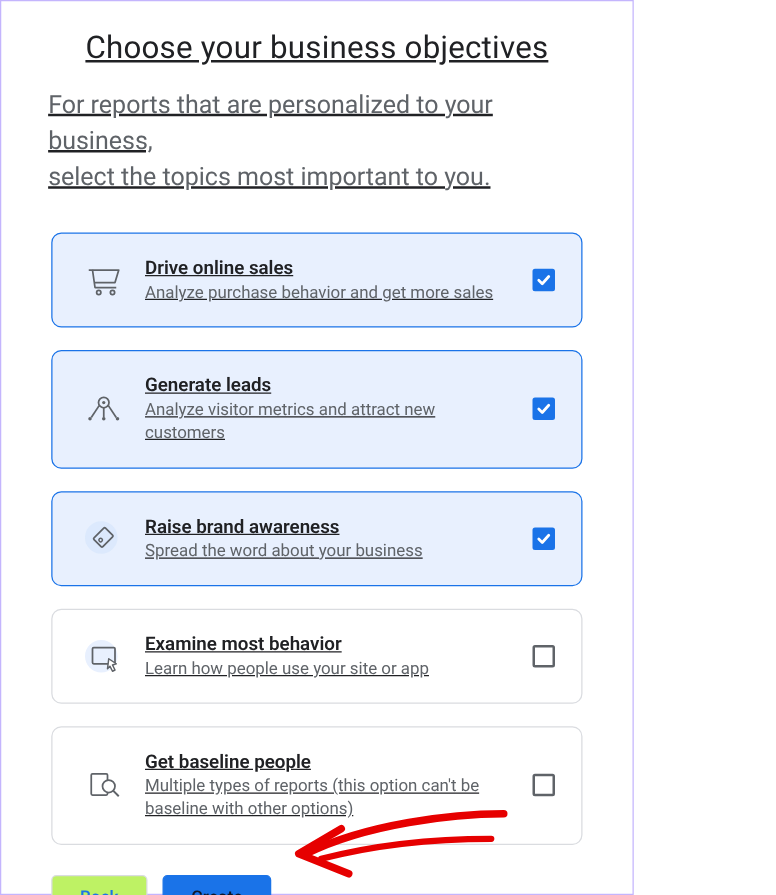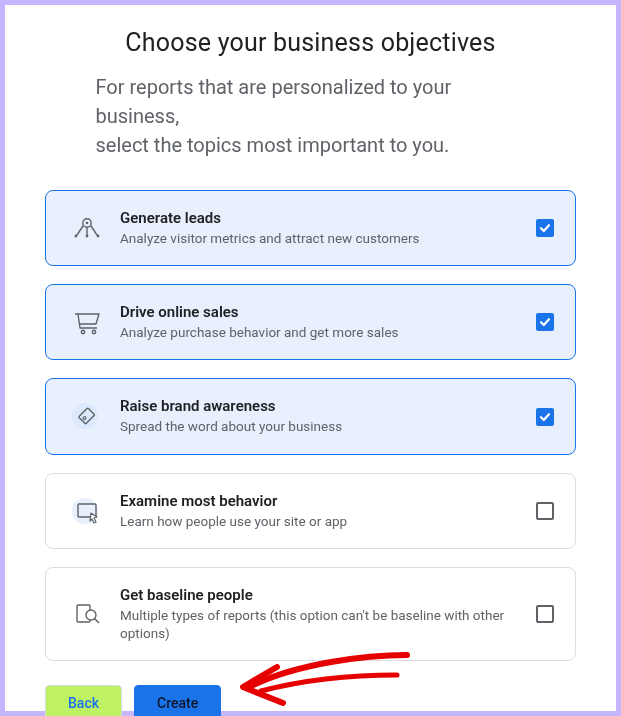--- a/index.html
+++ b/index.html
@@ -3,25 +3,26 @@
 <meta charset="utf-8">
 <style>
   * { box-sizing: border-box; }
   html, body {
     margin: 0; padding: 0;
     font-family: "Google Sans", Roboto, Arial, sans-serif;
     background: #fff;
     color: #202124;
   }
   .page {
-    width: 621px; height: 716px;
-    border: 5px solid #c4b5fd;
+    width: 507px; height: 716px;
+    border: 1px solid #c4b5fd;
     background: #fff;
     padding: 18px 0 0 0;
     position: relative;
+    text-decoration: underline;
   }
   .title {
     font-size: 25px;
     font-weight: 400;
     color: #202124;
     text-align: center;
     margin: 5px 0 14px 0;
     letter-spacing: 0.2px;
   }
   .subtitle {
@@ -127,20 +128,42 @@
 <div class="page">
 
   <h1 class="title">Choose your business objectives</h1>
 
   <p class="subtitle">
     <span>For reports that are personalized to your business,</span><br>
     <span>select the topics most important to you.</span>
   </p>
 
   <div class="options">
+
+    <div class="option selected">
+      <div class="icon-wrap">
+        <svg width="36" height="36" viewBox="0 0 36 36">
+          <path d="M6 10 L9 10 L11 24 L28 24" fill="none" stroke="#5f6368" stroke-width="1.4" stroke-linejoin="round"></path>
+          <path d="M9 10 L30 10 L27 20 L10.5 20" fill="none" stroke="#5f6368" stroke-width="1.4" stroke-linejoin="round"></path>
+          <circle cx="14" cy="28" r="1.7" fill="none" stroke="#5f6368" stroke-width="1.4"></circle>
+          <circle cx="25" cy="28" r="1.7" fill="none" stroke="#5f6368" stroke-width="1.4"></circle>
+        </svg>
+      </div>
+      <div class="text-wrap">
+        <div class="opt-title">Drive online sales</div>
+        <div class="opt-desc">Analyze purchase behavior and get more sales</div>
+      </div>
+      <div class="check-wrap">
+        <div class="checkbox checked">
+          <svg width="14" height="14" viewBox="0 0 14 14">
+              <path d="M3 7.2 L5.8 10 L11 4.2" stroke="#fff" stroke-width="2.2" fill="none" stroke-linecap="round" stroke-linejoin="round"></path>
+            </svg>
+        </div>
+      </div>
+    </div>
 
     <div class="option selected">
       <div class="icon-wrap">
         <svg width="36" height="36" viewBox="0 0 36 36">
           <circle cx="18" cy="13" r="4.2" fill="none" stroke="#5f6368" stroke-width="1.4"></circle>
           <circle cx="18" cy="13" r="1.3" fill="#5f6368"></circle>
           <line x1="18" y1="17.2" x2="18" y2="25" stroke="#5f6368" stroke-width="1.4"></line>
           <line x1="14.3" y1="15.5" x2="8" y2="25" stroke="#5f6368" stroke-width="1.4"></line>
           <line x1="21.7" y1="15.5" x2="28" y2="25" stroke="#5f6368" stroke-width="1.4"></line>
           <circle cx="18" cy="26" r="1.4" fill="#5f6368"></circle>
@@ -157,42 +180,20 @@
           <svg width="14" height="14" viewBox="0 0 14 14">
               <path d="M3 7.2 L5.8 10 L11 4.2" stroke="#fff" stroke-width="2.2" fill="none" stroke-linecap="round" stroke-linejoin="round"></path>
             </svg>
         </div>
       </div>
     </div>
 
     <div class="option selected">
       <div class="icon-wrap">
         <svg width="36" height="36" viewBox="0 0 36 36">
-          <path d="M6 10 L9 10 L11 24 L28 24" fill="none" stroke="#5f6368" stroke-width="1.4" stroke-linejoin="round"></path>
-          <path d="M9 10 L30 10 L27 20 L10.5 20" fill="none" stroke="#5f6368" stroke-width="1.4" stroke-linejoin="round"></path>
-          <circle cx="14" cy="28" r="1.7" fill="none" stroke="#5f6368" stroke-width="1.4"></circle>
-          <circle cx="25" cy="28" r="1.7" fill="none" stroke="#5f6368" stroke-width="1.4"></circle>
-        </svg>
-      </div>
-      <div class="text-wrap">
-        <div class="opt-title">Drive online sales</div>
-        <div class="opt-desc">Analyze purchase behavior and get more sales</div>
-      </div>
-      <div class="check-wrap">
-        <div class="checkbox checked">
-          <svg width="14" height="14" viewBox="0 0 14 14">
-              <path d="M3 7.2 L5.8 10 L11 4.2" stroke="#fff" stroke-width="2.2" fill="none" stroke-linecap="round" stroke-linejoin="round"></path>
-            </svg>
-        </div>
-      </div>
-    </div>
-
-    <div class="option selected">
-      <div class="icon-wrap">
-        <svg width="36" height="36" viewBox="0 0 36 36">
           <circle cx="16" cy="17" r="13" fill="#d2e3fc" opacity="0.55"></circle>
           <path d="M14 9 L25 9 L25 20 L16 29 L7 20 L14 9 Z" transform="rotate(45 16 18) translate(-1 0)" fill="none"></path>
           <path d="M11 11 L22 11 L22 19 L15 27 L7 19 Z" fill="none"></path>
           <g transform="rotate(-45 18 18)">
             <rect x="12" y="12" width="13" height="10" rx="1" fill="none" stroke="#5f6368" stroke-width="1.4"></rect>
             <circle cx="15.5" cy="17" r="1.4" fill="none" stroke="#5f6368" stroke-width="1.2"></circle>
           </g>
         </svg>
       </div>
       <div class="text-wrap">

